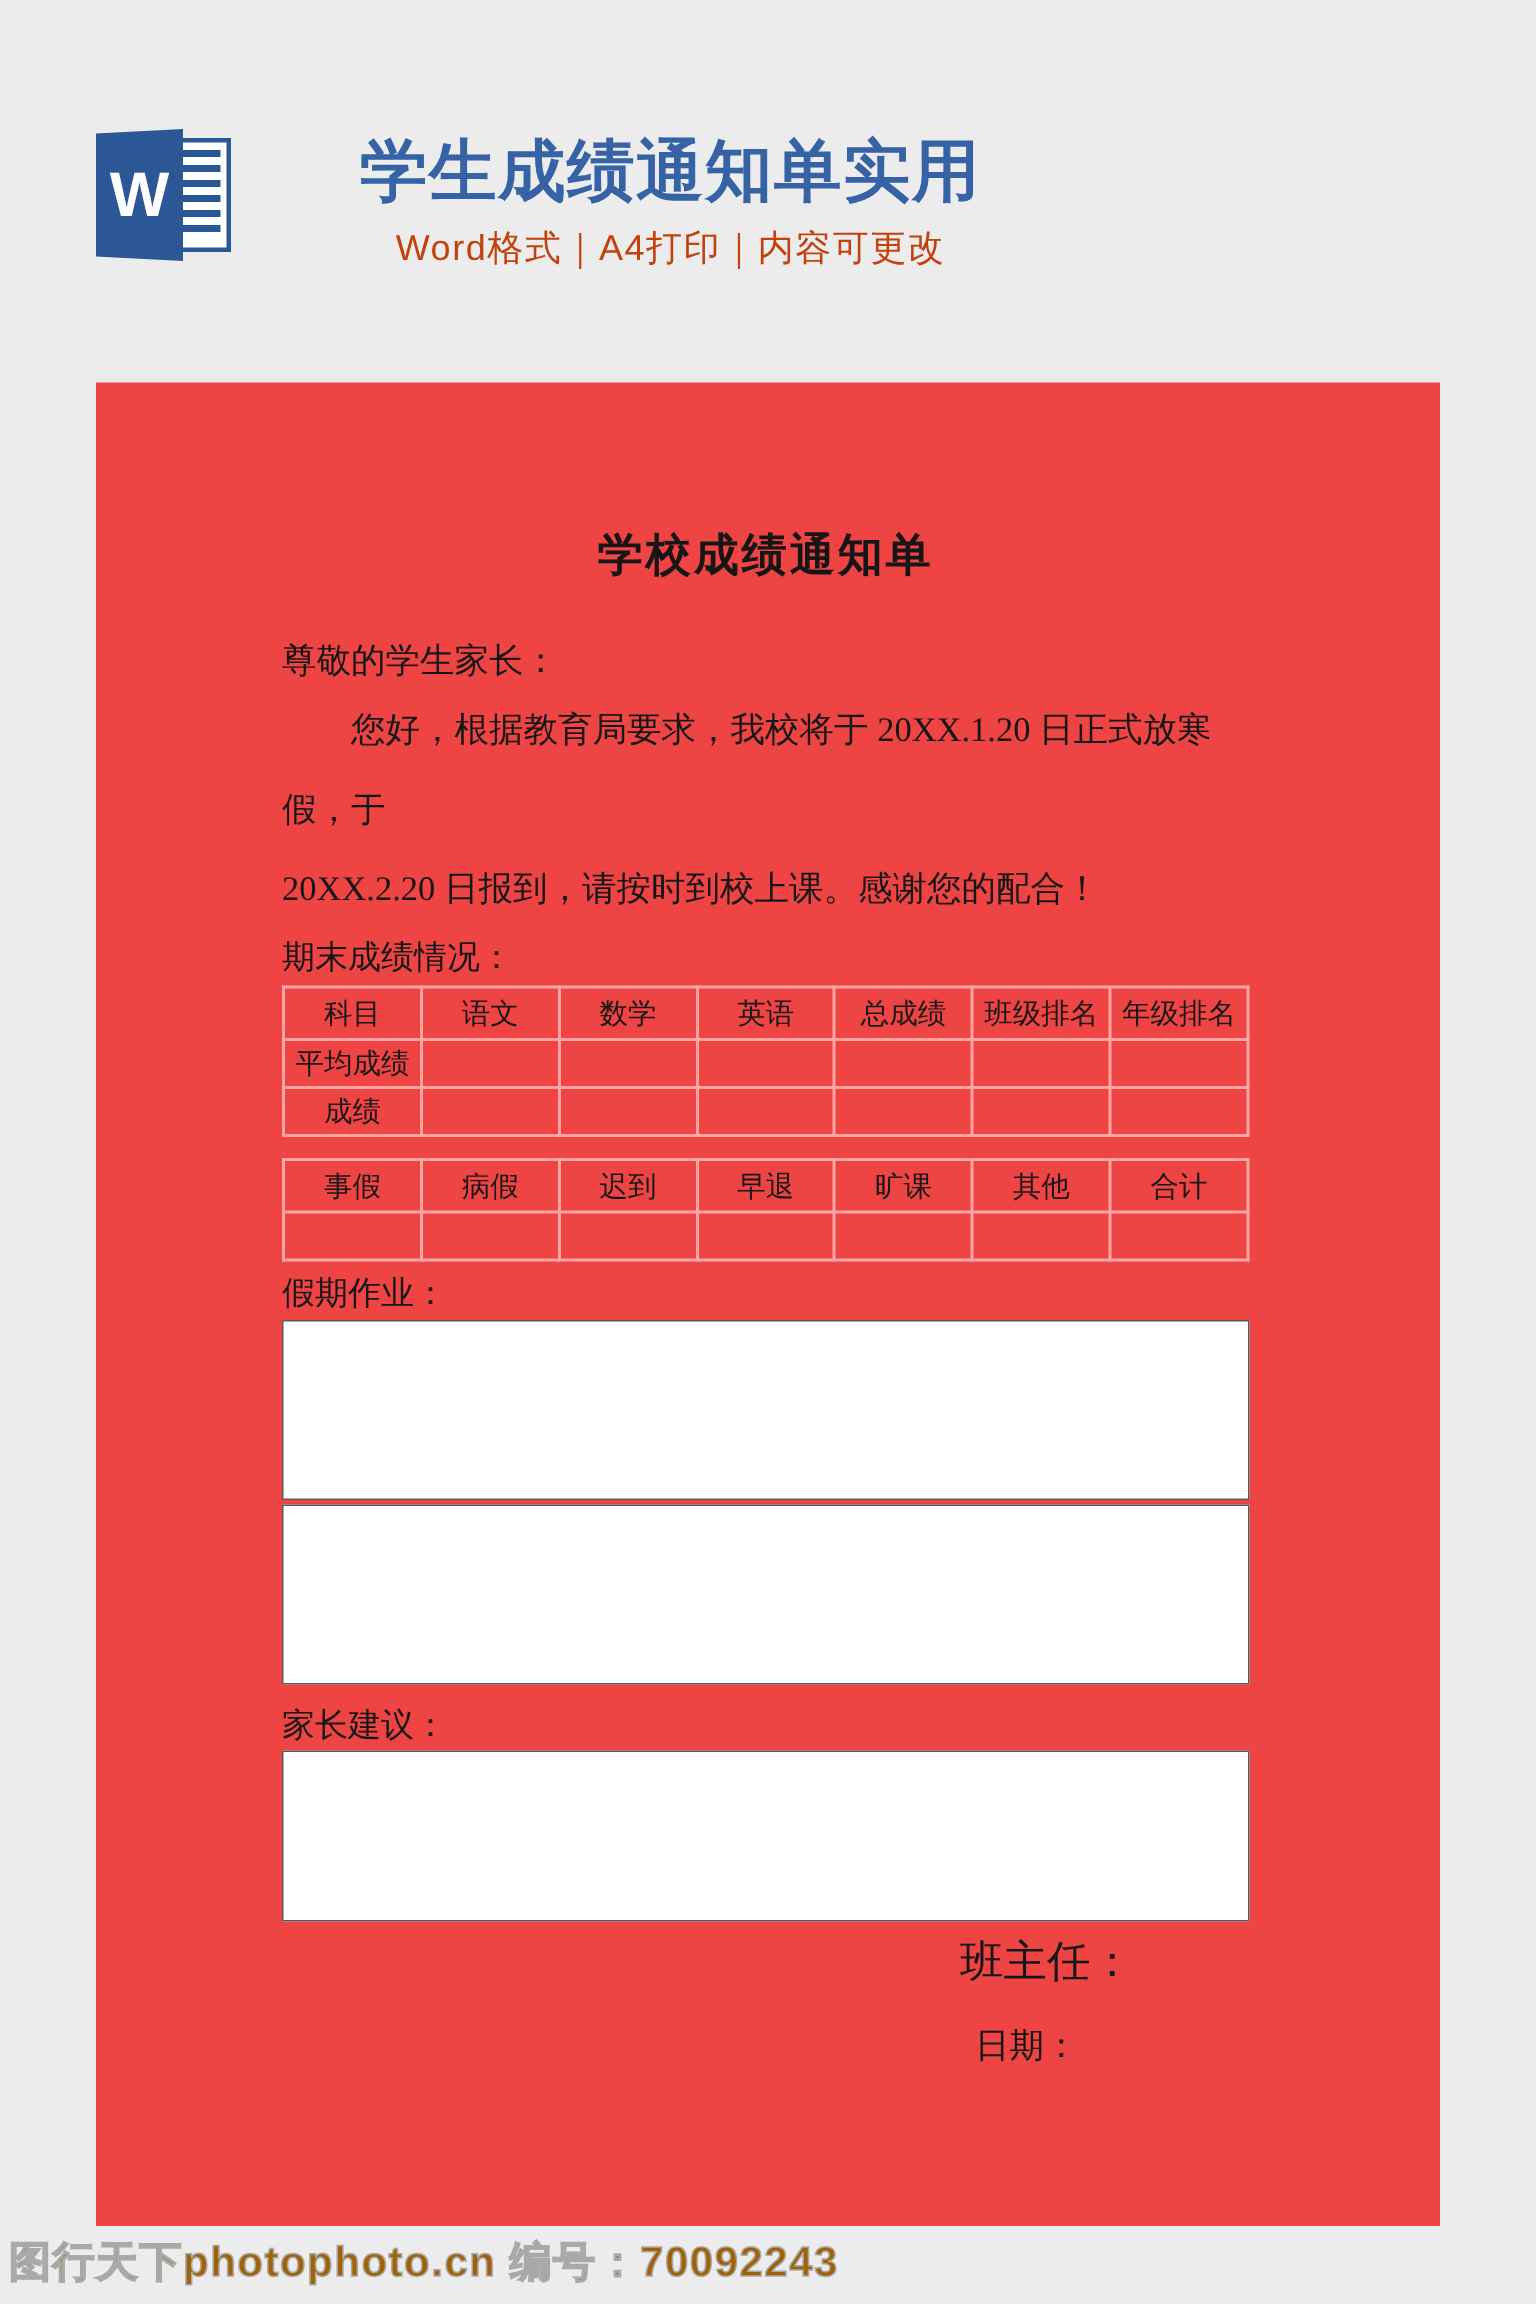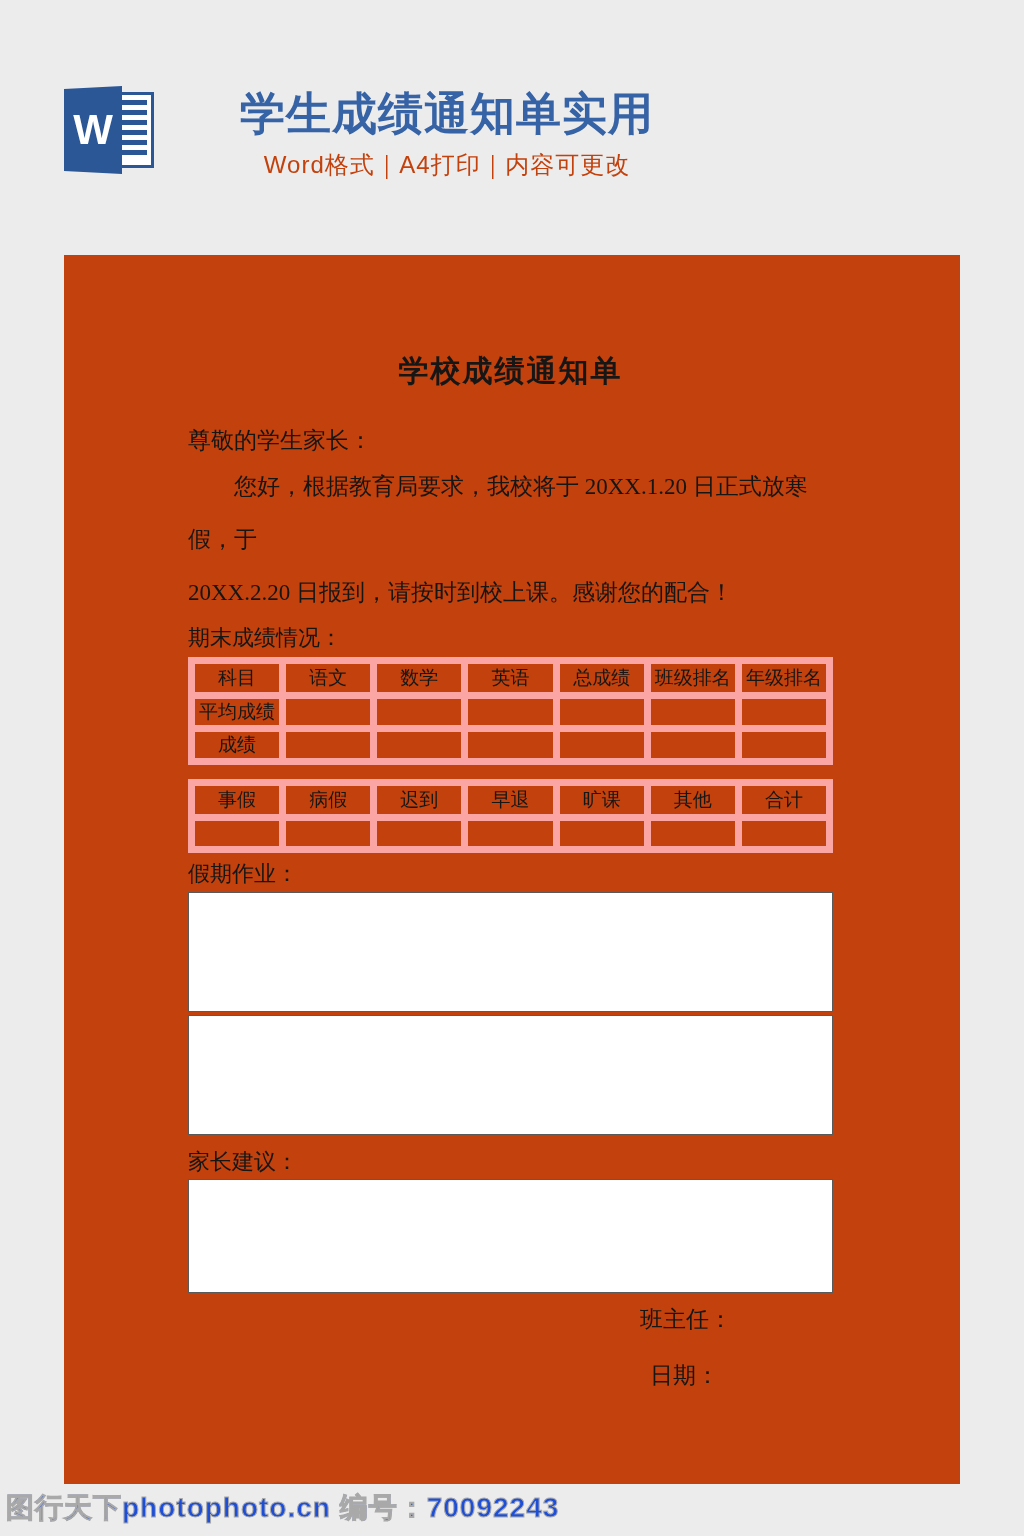--- a/index.html
+++ b/index.html
@@ -43,21 +43,21 @@
   .header-title {
     font-size:45px; font-weight:bold; color:#3662A6; letter-spacing:1px; line-height:52px;
   }
   .header-subtitle {
     margin-top:9px; font-size:24px; color:#c2410c; letter-spacing:1px;
   }
 
   
   .doc-card {
     position:absolute; left:64px; top:255px; width:896px; height:1229px;
-    background:#c2410c;
+    background:#ef4444;
     padding:95px 127px 0 124px;
   }
   .doc-title {
     font-size:30px; font-weight:bold; text-align:center; line-height:42px;
     margin-bottom:34px; letter-spacing:2px;
   }
   .greeting { font-size:23px; line-height:30px; }
   .body-para {
     font-size:23px; line-height:53px; text-indent:2em; margin-top:4px;
   }
@@ -67,43 +67,43 @@
   .lbl-homework   { margin-top:6px; }
   .lbl-teacher    { margin-top:14px; }
   .lbl-parent     { margin-top:12px; }
 
   table.grid {
     width:100%; border-collapse:collapse; table-layout:fixed;
   }
   .tbl-scores     { margin-top:4px; }
   .tbl-attendance { margin-top:14px; }
   table.grid th, table.grid td {
-    border:7px solid #fca5a5; text-align:center; vertical-align:middle;
+    border:2px solid #fca5a5; text-align:center; vertical-align:middle;
     font-size:19px; font-weight:normal; padding:0;
   }
   table.grid th { height:35px; }
   table.grid td { height:32px; }
   .tbl-attendance td { height:30px; }
 
   .fill-box {
     margin-top:3px; width:100%; height:120px;
     border:1px solid #5a5a5a; background:#ffffff;
   }
   .box-parent { height:114px; margin-top:2px; }
 
   .signature { margin-top:12px; }
-  .sig-teacher { font-size:23px; line-height:30px; margin-left:452px; }
+  .sig-teacher { font-size:29px; line-height:30px; margin-left:452px; }
   .sig-date    { font-size:23px; line-height:30px; margin-left:462px; margin-top:26px; }
 
   
   .watermark {
     position:absolute; left:6px; top:1489px;
     font-family:"Liberation Sans","DejaVu Sans",sans-serif;
     font-size:28px; font-weight:bold; letter-spacing:1px;
-    color:#1d4ed8;
+    color:#a16207;
     -webkit-text-stroke:1px #a9a9a9;
   }
 </style>
 </head>
 <body>
 
 <header class="tpl-header">
   <div class="word-icon">
     <div class="word-doc-page">
       <div class="word-doc-lines"></div>

